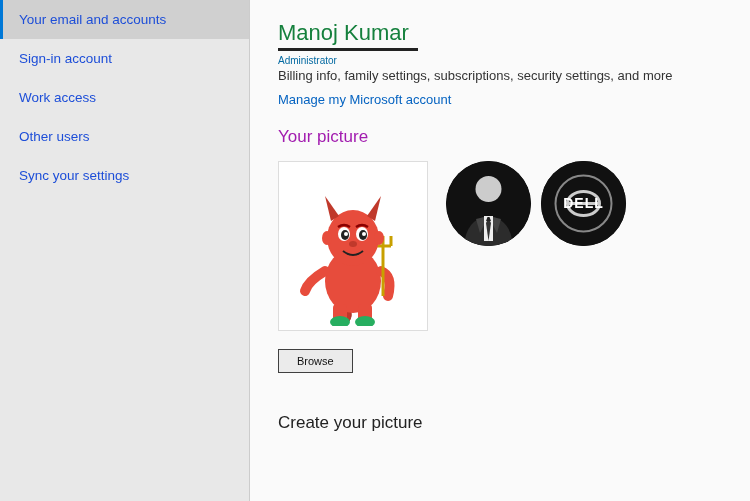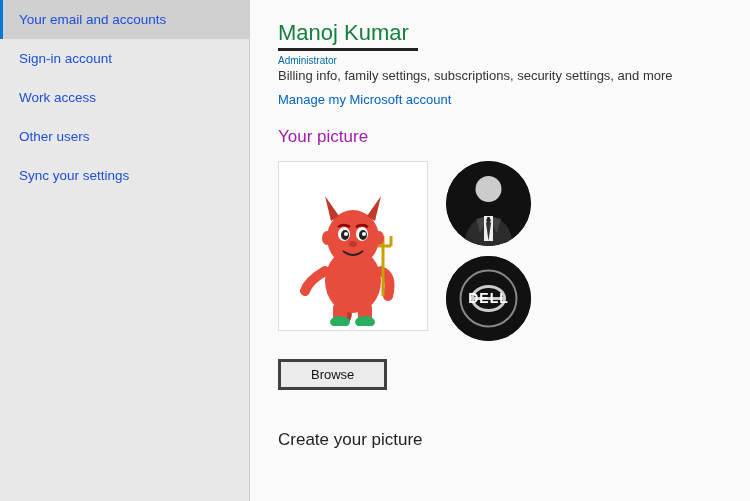--- a/index.html
+++ b/index.html
@@ -89,21 +89,21 @@
       background: #fff;
       display: flex;
       align-items: center;
       justify-content: center;
       overflow: hidden;
       border: 1px solid #ddd;
     }
     
     #small-avatars {
       display: flex;
-      flex-direction: column;
+      flex-direction: row;
       gap: 10px;
     }
     .avatar-suit {
       width: 85px;
       height: 85px;
       border-radius: 50%;
       background: #111;
       display: flex;
       align-items: center;
       justify-content: center;
@@ -112,24 +112,24 @@
     .avatar-dell {
       width: 85px;
       height: 85px;
       border-radius: 50%;
       background: #111;
       display: flex;
       align-items: center;
       justify-content: center;
     }
     #browse-btn {
-      border: 3px solid #404040;
+      border: 1px solid #404040;
       background: #ebebeb;
-      padding: 5px 30px;
-      font-size: 13px;
+      padding: 5px 18px;
+      font-size: 11px;
       cursor: pointer;
       color: #111;
       margin-bottom: 20px;
     }
     #create-picture-title {
       font-size: 17px;
       font-weight: 400;
       color: #222;
       margin-top: 20px;
     }

